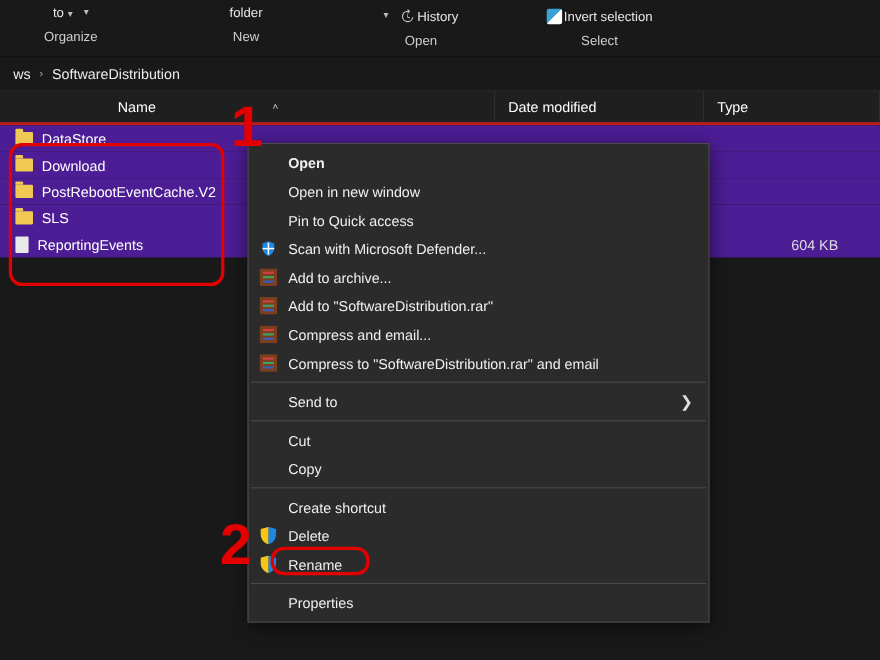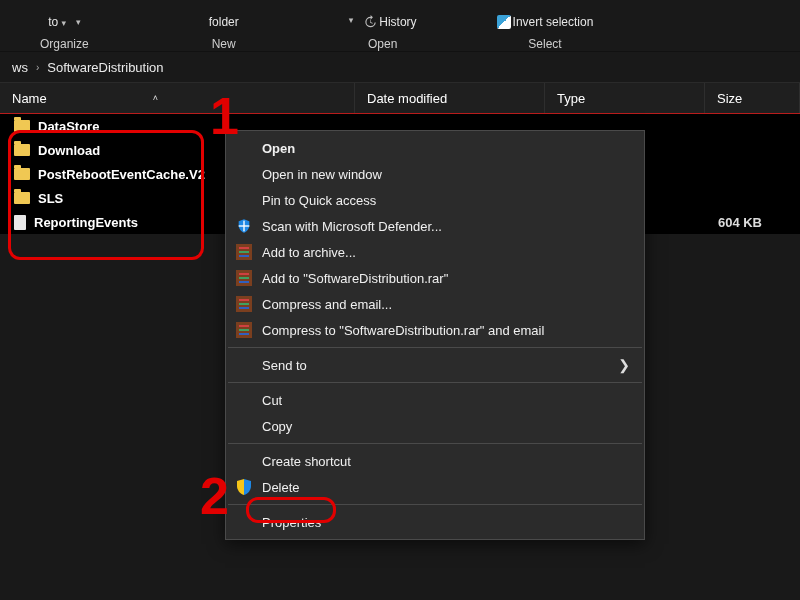--- a/index.html
+++ b/index.html
@@ -1,40 +1,40 @@
 <!DOCTYPE html>
 <html><head>
 <meta charset="utf-8">
 <style>
   * { margin:0; padding:0; box-sizing:border-box; font-family:"Segoe UI",Arial,sans-serif; }
   body { background:#191919; color:#fff; width:800px; height:600px; overflow:hidden; position:relative; }
-  .ribbon { height:52px; display:flex; align-items:flex-end; padding:0 10px; background:#191919; border-bottom:1px solid #111; }
+  .ribbon { height:52px; display:flex; align-items:flex-start; padding:0 10px; background:#191919; border-bottom:1px solid #111; }
   .rgroup { display:flex; flex-direction:column; align-items:center; margin:0 30px; }
   .rgroup .top { display:flex; align-items:center; gap:10px; font-size:12px; color:#e6e6e6; margin-top:4px; }
   .rgroup .top .chev { font-size:9px; color:#bbb; }
   .rgroup .label { font-size:12px; color:#cfcfcf; margin-top:8px; }
   .ribbon .histbtn, .ribbon .invbtn { display:flex; align-items:center; gap:2px; font-size:12px; color:#e6e6e6; margin-top:4px; }
   .ribbon .invbtn .sq { width:14px; height:14px; background:linear-gradient(135deg,#3ba2d8 50%,#fff 50%); border-radius:2px; }
   .ribbon .histbtn svg { width:14px; height:14px; fill:#bdbdbd; }
   .crumb { height:30px; display:flex; align-items:center; gap:8px; padding:0 12px; font-size:13px; color:#eaeaea; }
   .crumb .sep { color:#aaa; font-size:10px; }
-  .hdr { display:flex; align-items:center; height:32px; background:#1f1f1f; border-top:1px solid #2a2a2a; border-bottom:1px solid #b91c1c; font-size:13px; color:#fff;justify-content:flex-end; }
+  .hdr { display:flex; align-items:center; height:32px; background:#1f1f1f; border-top:1px solid #2a2a2a; border-bottom:3px solid #b91c1c; font-size:13px; color:#fff;justify-content:flex-end; }
   .hdr .col { padding:0 12px; display:flex; align-items:center; gap:6px; height:100%; border-right:1px solid #2e2e2e; }
   .hdr .col.name { width:355px; }
   .hdr .col.date { width:190px; }
   .hdr .col.type { width:160px; }
   .hdr .col.size { flex:1; }
   .sortup { font-size:9px; color:#ddd; margin-left:100px; }
   .list { position:relative; }
   .row { display:flex; align-items:center; height:24px; font-size:13px; color:#fff; }
   .row .fname { width:355px; padding-left:14px; display:flex; align-items:center; gap:8px; }
   .row .fdate { width:190px; }
   .row .ftype { width:160px; }
   .row .fsize { flex:1; text-align:right; padding-right:38px; color:#ddd; }
-  .row.sel { background:#000000;font-weight:bold; }
+  .row.sel { background:#4c1d95; }
   .folder-ic { width:16px; height:12px; background:#f0c853; position:relative; border-radius:1px; }
   .folder-ic::before { content:""; position:absolute; top:-3px; left:0; width:7px; height:3px; background:#f0c853; border-radius:1px 1px 0 0; }
   .file-ic { width:12px; height:15px; background:#e8e8e8; border-radius:1px; }
   .selbox { position:absolute; border:3px solid #e20000; border-radius:12px; }
   .sel1 { left:8px; top:130px; width:196px; height:130px; }
   .sel2 { left:246px; top:497px; width:90px; height:26px; }
   .ann { position:absolute; color:#e20000; font-size:52px; font-weight:700; font-family:Arial,sans-serif; pointer-events:none; }
   .ann1 { left:210px; top:86px; }
   .ann2 { left:200px; top:466px; }
   .ctx { position:absolute; left:225px; top:130px; width:420px; background:#2b2b2b; border:1px solid #4a4a4a; box-shadow:0 4px 16px rgba(0,0,0,.6); padding:4px 0; font-size:13px; }
@@ -91,21 +91,20 @@
   <span>SoftwareDistribution</span>
 </div>
 
 <div class="hdr">
   <div class="col name">
     <span>Name</span>
     <span class="sortup">˄</span>
   </div>
   <div class="col date">Date modified</div>
   <div class="col type">Type</div>
-  <div class="col size">Size</div>
 </div>
 
 <div class="list">
   <div class="row sel">
     <div class="fname">
         <span class="folder-ic"></span>
         <span>DataStore</span>
       </div>
     <div class="fdate"></div>
       <div class="ftype"></div>
@@ -219,20 +218,29 @@
   <div class="mi">Create shortcut</div>
   <div class="mi">
     <span class="ic uac-ic">
         <svg viewBox="0 0 16 16">
           <path fill="#1e88e5" d="M8 0l7 2v5c0 4-3 8-7 9V0z"></path>
           <path fill="#f5c518" d="M8 0L1 2v5c0 4 3 8 7 9V0z"></path>
         </svg>
       </span>
     <span>Delete</span>
   </div>
+  <div class="mi">
+    <span class="ic uac-ic">
+        <svg viewBox="0 0 16 16">
+          <path fill="#1e88e5" d="M8 0l7 2v5c0 4-3 8-7 9V0z"></path>
+          <path fill="#f5c518" d="M8 0L1 2v5c0 4 3 8 7 9V0z"></path>
+        </svg>
+      </span>
+    <span>Rename</span>
+  </div>
   <div class="sepr"></div>
   <div class="mi">Properties</div>
 </div>
 
 <div class="selbox sel1"></div>
 <div class="ann ann1">1</div>
 <div class="selbox sel2"></div>
 <div class="ann ann2">2</div>
 
 </body></html>

